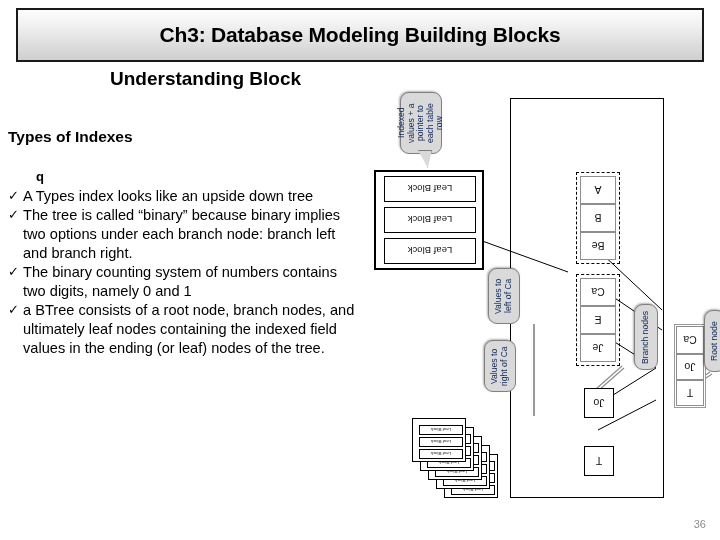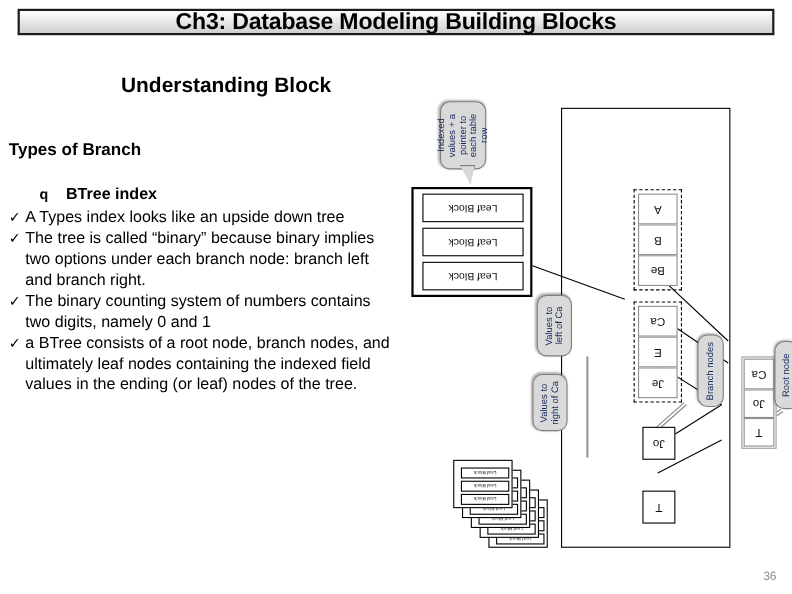--- a/index.html
+++ b/index.html
@@ -4,21 +4,21 @@
 <style>
   html,body{margin:0;padding:0;background:#ffffff;}
   body{
     width:720px;height:540px;overflow:hidden;position:relative;
     font-family:"Liberation Sans", sans-serif;
     color:#000;
   }
 
   
   #title-bar{
-    position:absolute;left:16px;top:8px;width:688px;height:24px;
+    position:absolute;left:16px;top:8px;width:688px;height:54px;
     border:2px solid #1a1a1a;
     background:linear-gradient(to bottom,#fdfdfd 0%,#f2f2f2 28%,#dcdcdc 72%,#cfcfcf 100%);
     display:flex;align-items:center;justify-content:center;
     box-sizing:border-box;
   }
   #title-text{
     font-size:21px;font-weight:bold;letter-spacing:-0.2px;color:#000;
     white-space:nowrap;
   }
 
@@ -100,27 +100,26 @@
   }
 </style>
 </head>
 <body>
 
 <div id="title-bar">
   <div id="title-text">Ch3: Database Modeling Building Blocks</div>
 </div>
 
 <div id="subtitle">Understanding Block</div>
-<div id="section-heading">Types of Branch</div>
+<div id="section-heading">Types of Indexes</div>
 
 <div id="bullet-list">
 
   <div class="bullet-row sq">
     <span class="bul-mark">q</span>
-    <span class="bul-txt">BTree index</span>
   </div>
 
   <div class="bullet-row chk">
     <span class="bul-mark">✓</span>
     <span class="bul-txt">A Types index looks like an upside down tree</span>
   </div>
 
   <div class="bullet-row chk">
     <span class="bul-mark">✓</span>
     <span class="bul-txt">The tree is called “binary” because binary implies two options under each branch node: branch left and branch right.</span>

